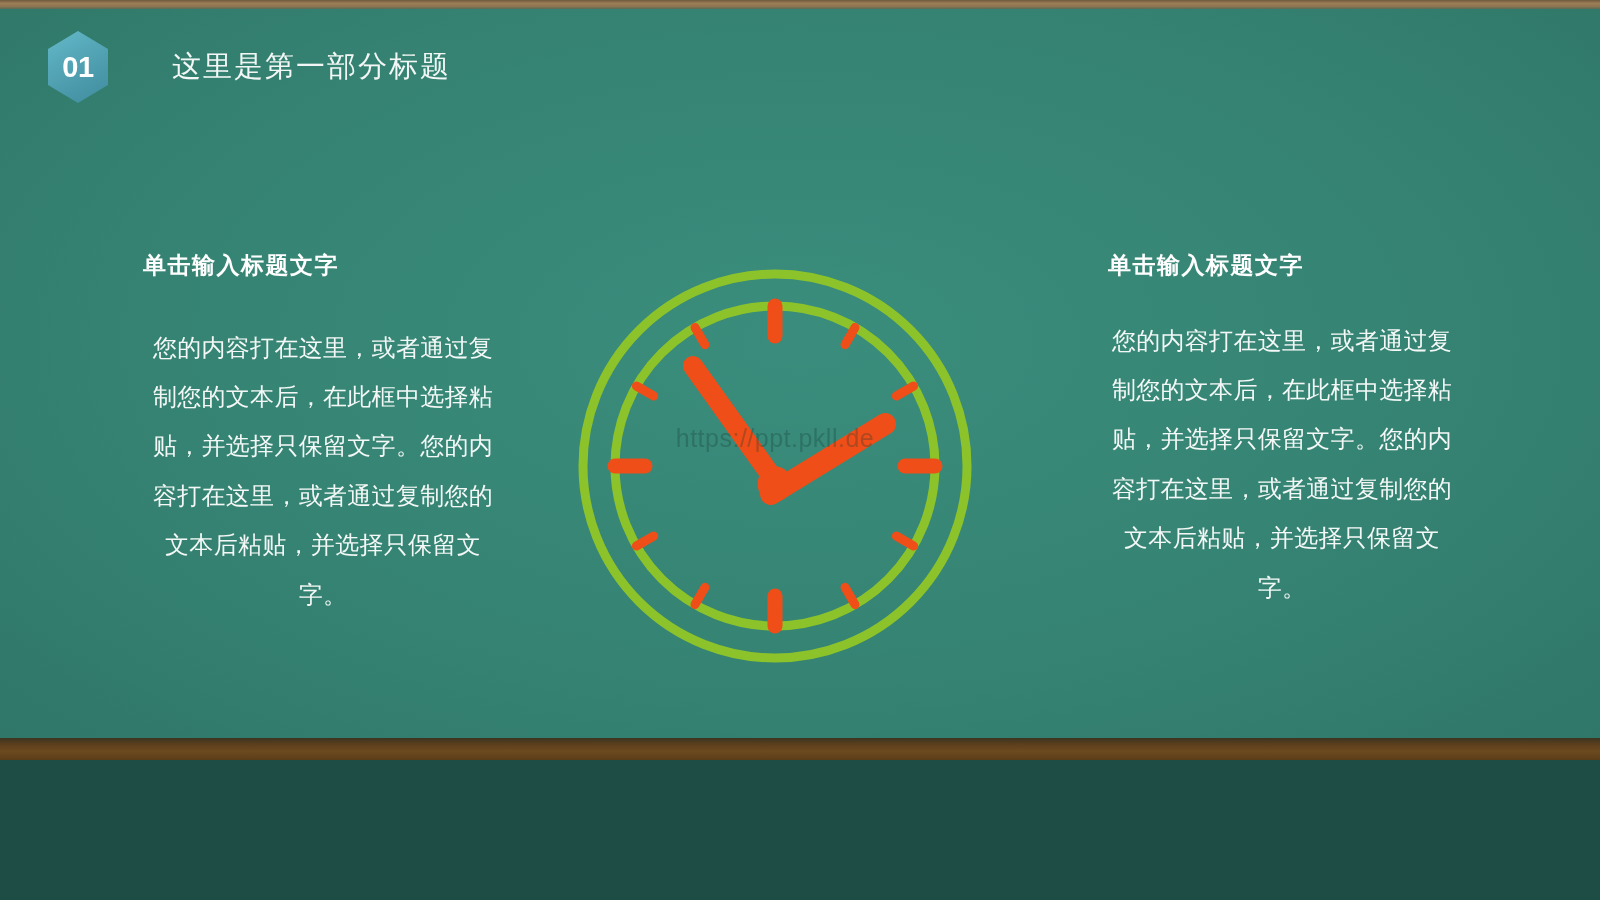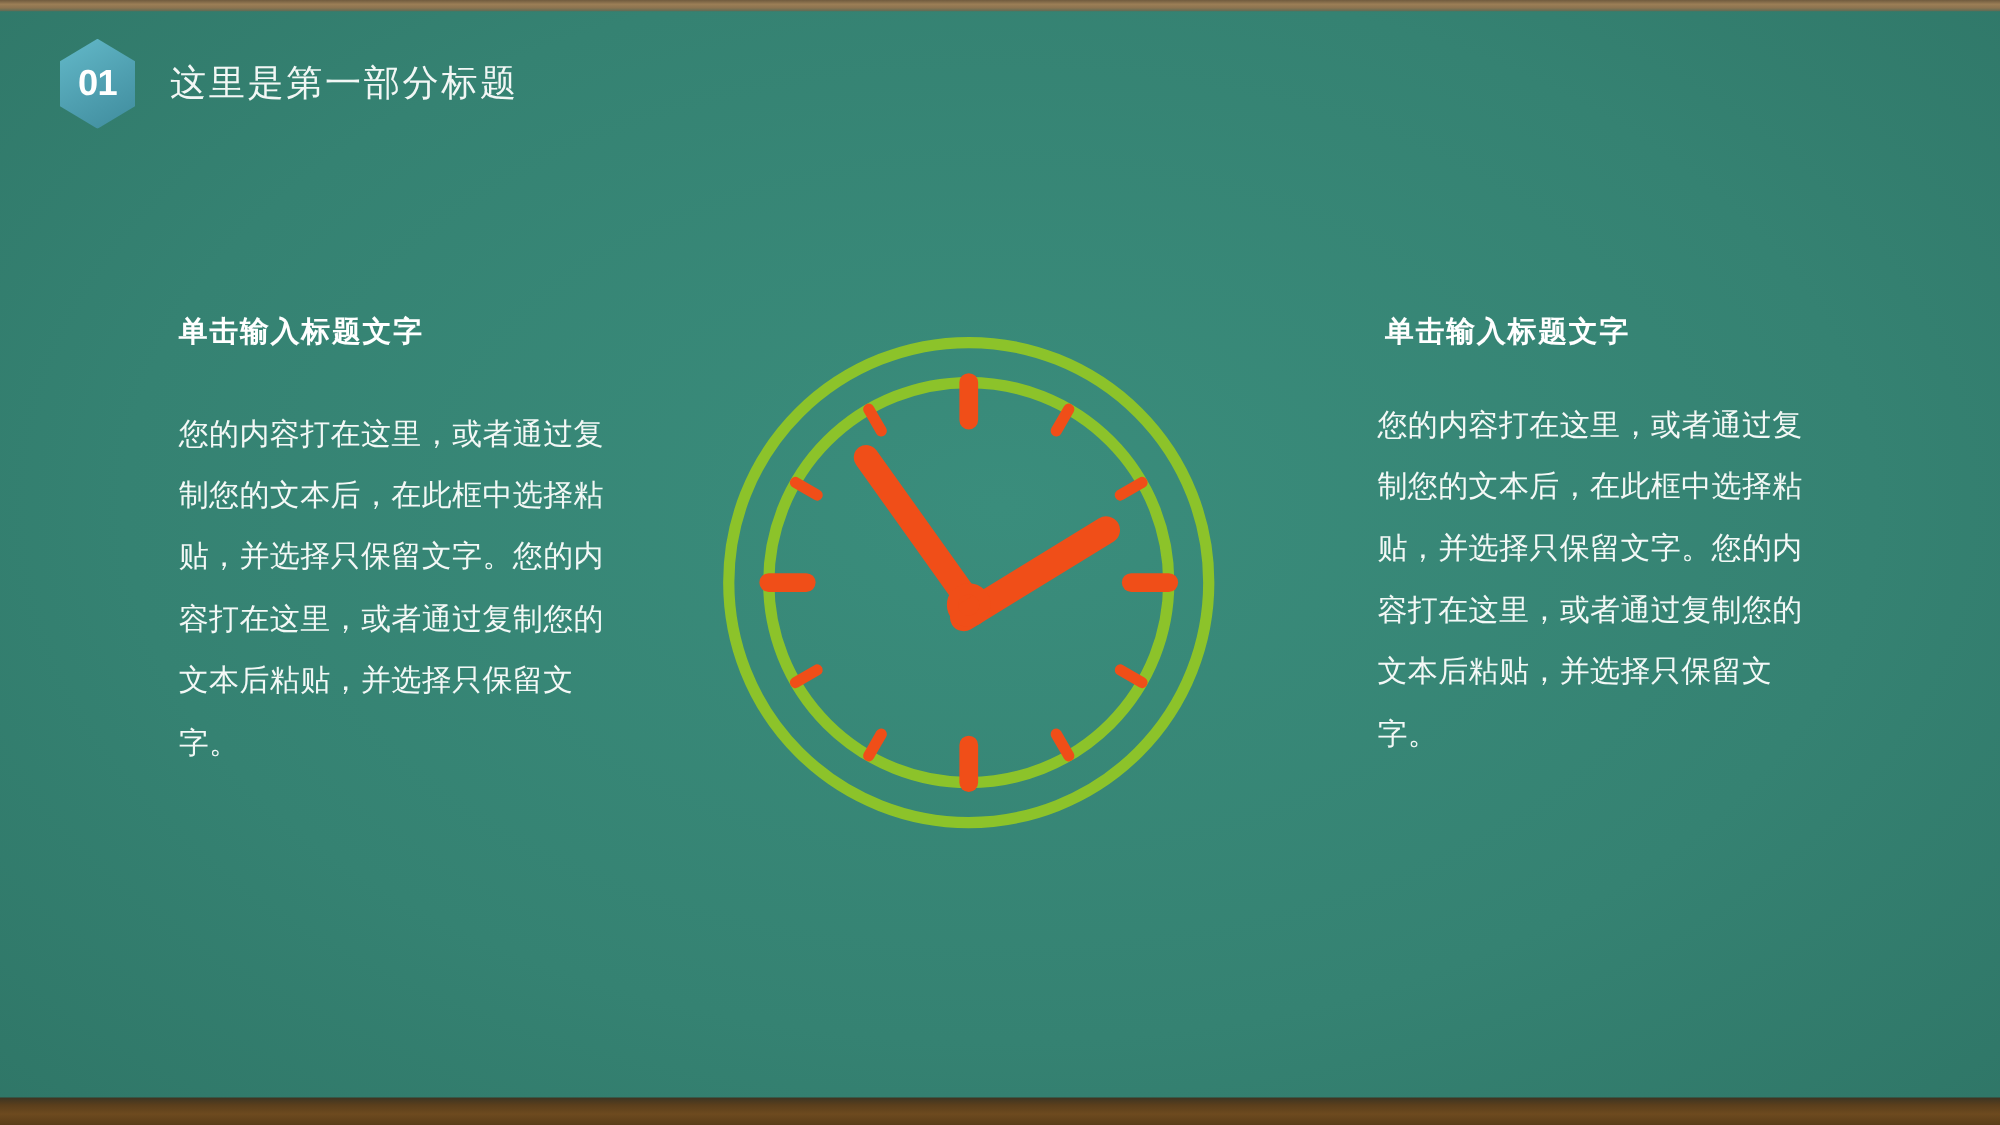--- a/index.html
+++ b/index.html
@@ -8,21 +8,21 @@
     width: 1600px;
     height: 900px;
     overflow: hidden;
     background: #1d4d45;
     font-family: "Liberation Sans", "DejaVu Sans", sans-serif;
   }
 
   #slide {
     position: relative;
     width: 1600px;
-    height: 900px;
+    height: 760px;
     overflow: hidden;
     background:
       radial-gradient(ellipse 115% 125% at 50% 45%,
         #3a8d7c 0%,
         #358272 38%,
         #2f7667 62%,
         #2a6558 88%,
         #255a4e 100%);
   }
 
@@ -65,21 +65,21 @@
   .hex-num {
     position: relative;
     color: #ffffff;
     font-size: 29px;
     font-weight: bold;
     letter-spacing: -0.5px;
     line-height: 1;
     z-index: 2;
   }
   .header-title {
-    margin-left: 28px;
+    margin-left: 64px;
     color: #f2f7f5;
     font-size: 29px;
     font-weight: normal;
     letter-spacing: 2px;
     white-space: nowrap;
   }
 
   
   .col {
     position: absolute;
@@ -97,21 +97,21 @@
     line-height: 1.2;
     white-space: nowrap;
   }
   .col-body {
     margin-top: 43px;
     color: #f3f8f6;
     font-size: 24px;
     font-weight: normal;
     line-height: 2.06;
     letter-spacing: 0.3px;
-    text-align: left;
+    text-align: center;
   }
   .col-right .col-heading { margin-left: 6px; }
   .col-right .col-body { margin-top: 36px; }
 
   
   .clock-wrap {
     position: absolute;
     left: 575px; top: 266px;
     width: 400px; height: 400px;
   }
@@ -183,14 +183,15 @@
       </g>
 
       <g>
         <line x1="200" y1="215" x2="118" y2="100" stroke="#f04e18" stroke-width="20" stroke-linecap="round"></line>
         <line x1="196" y1="228" x2="310" y2="158" stroke="#f04e18" stroke-width="22" stroke-linecap="round"></line>
         <circle cx="200" cy="218" r="13" fill="none" stroke="#f04e18" stroke-width="9"></circle>
       </g>
     </svg>
   </div>
 
+  <div class="watermark">https://ppt.pkll.de</div>
 
 </div>
 
 </body></html>

